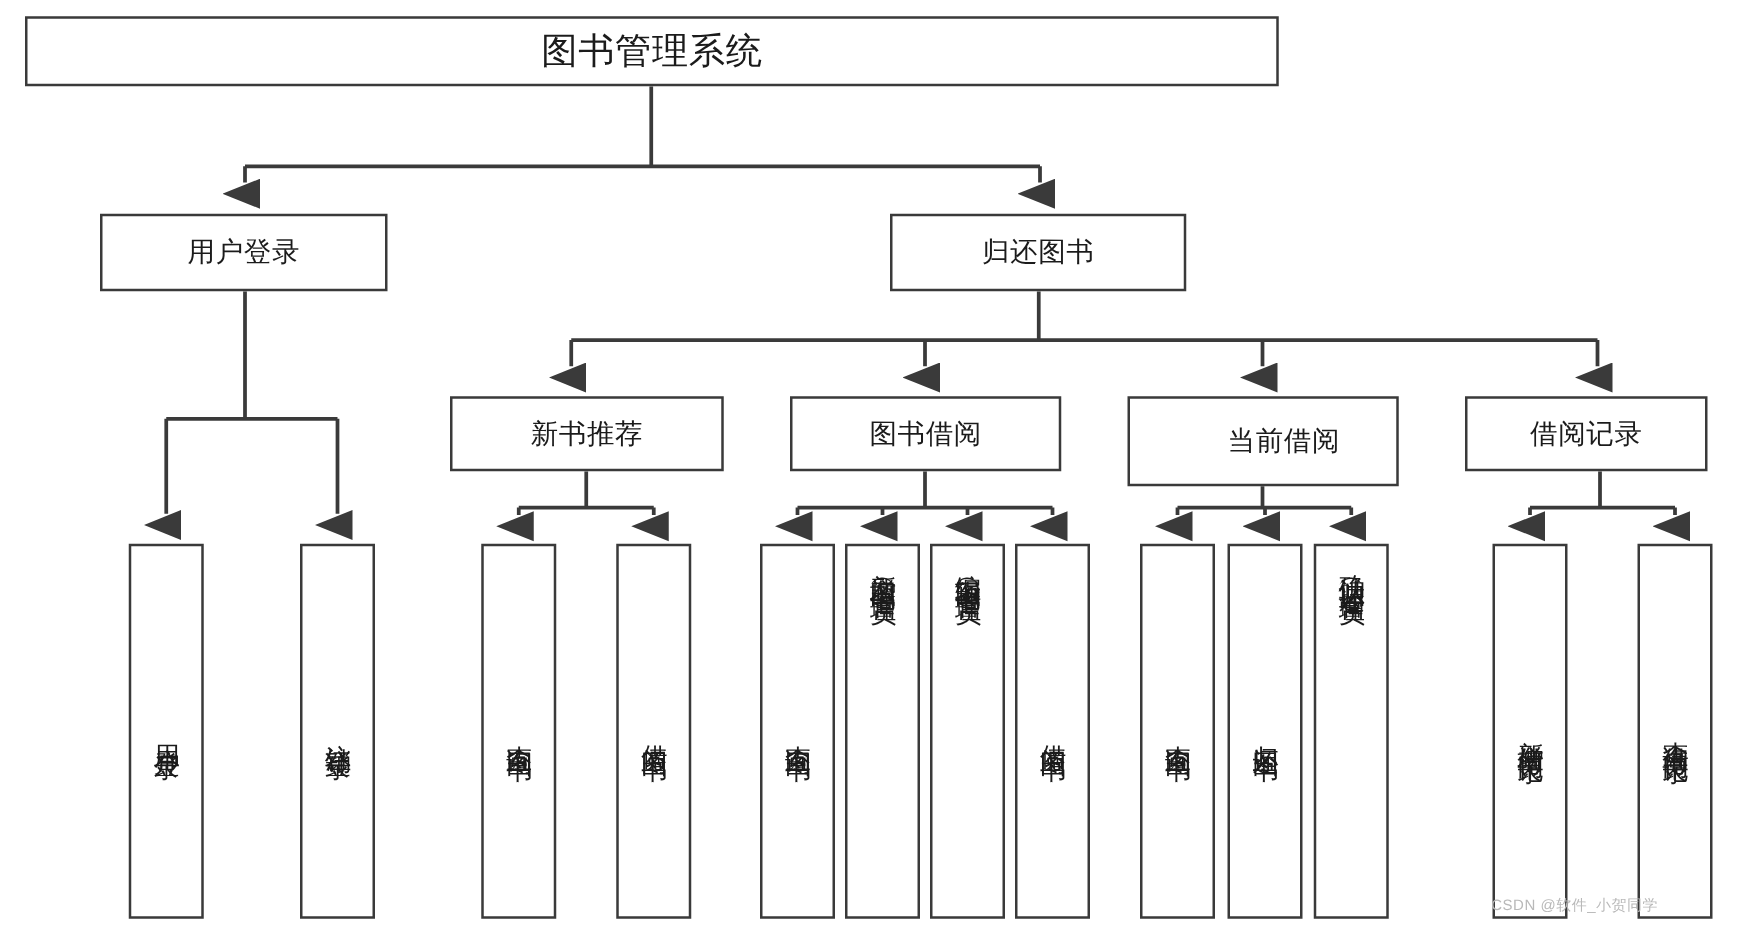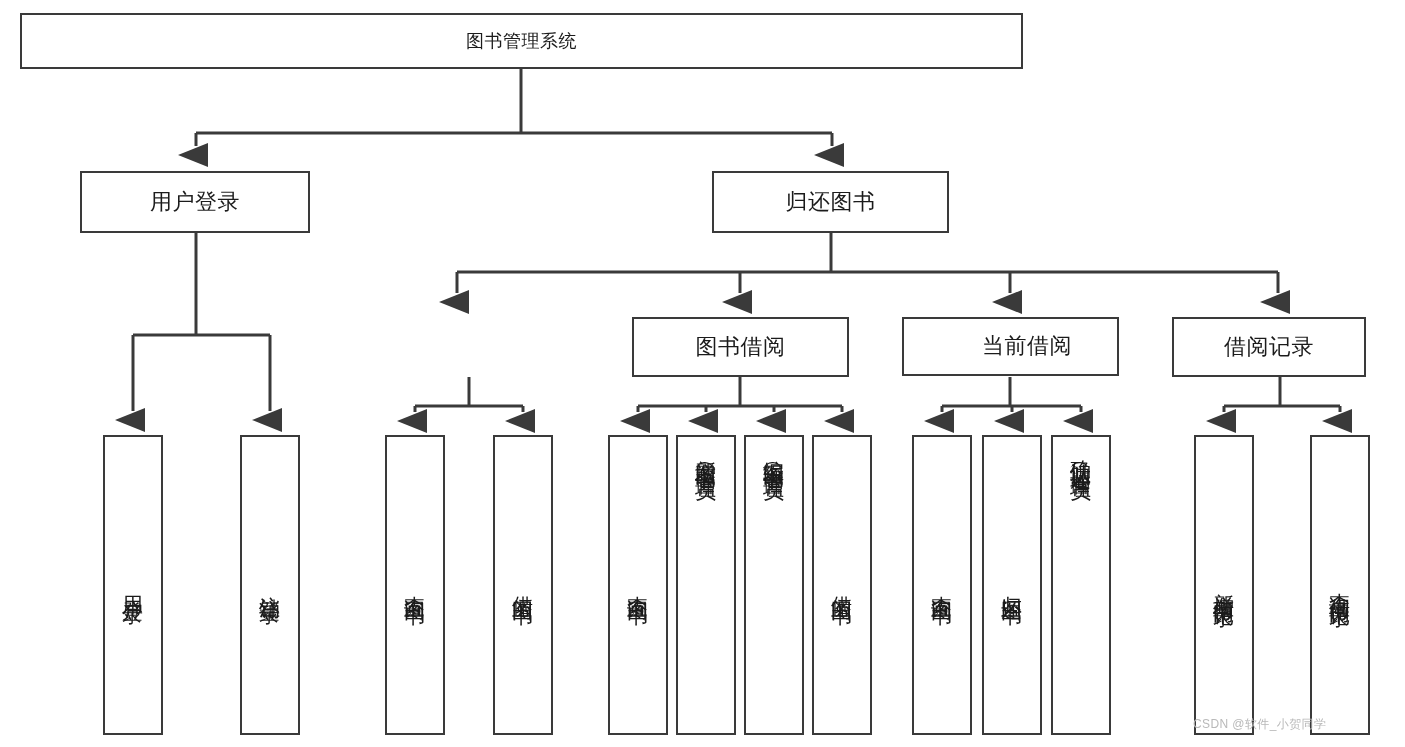--- a/index.html
+++ b/index.html
@@ -38,21 +38,21 @@
   .node .lbl {
     white-space: nowrap;
     line-height: 1.12;
   }
   
   .node.horiz .lbl {
     font-size: 22px;
     letter-spacing: 0.5px;
   }
   .node.title .lbl {
-    font-size: 18px;
+    font-size: 29px;
   }
   
   .node.vert {
     align-items: flex-start;
     justify-content: center;
     padding-top: 6px;
   }
   .node.vert .lbl {
     writing-mode: vertical-rl;
     text-orientation: upright;
@@ -132,24 +132,27 @@
     <span class="lbl">图书管理系统</span>
   </div>
 
   <div class="node horiz" style="left:80px; top:171px; width:230px; height:62px;">
     <span class="lbl">用户登录</span>
   </div>
   <div class="node horiz" style="left:712px; top:171px; width:237px; height:62px;">
     <span class="lbl">归还图书</span>
   </div>
 
+  <div class="node horiz" style="left:360px; top:317px; width:219px; height:60px;">
+    <span class="lbl">新书推荐</span>
+  </div>
   <div class="node horiz" style="left:632px; top:317px; width:217px; height:60px;">
     <span class="lbl">图书借阅</span>
   </div>
-  <div class="node horiz" style="left:902px; top:317px; width:217px; height:59px;padding-left:33px;">
+  <div class="node horiz" style="left:902px; top:317px; width:217px; height:72px;padding-left:33px;">
     <span class="lbl">当前借阅</span>
   </div>
   <div class="node horiz" style="left:1172px; top:317px; width:194px; height:60px;">
     <span class="lbl">借阅记录</span>
   </div>
 
   <div class="node vert mid" style="left:103px; top:435px; width:60px; height:300px;">
     <span class="lbl">用户登录</span>
   </div>
   <div class="node vert mid" style="left:240px; top:435px; width:60px; height:300px;">

